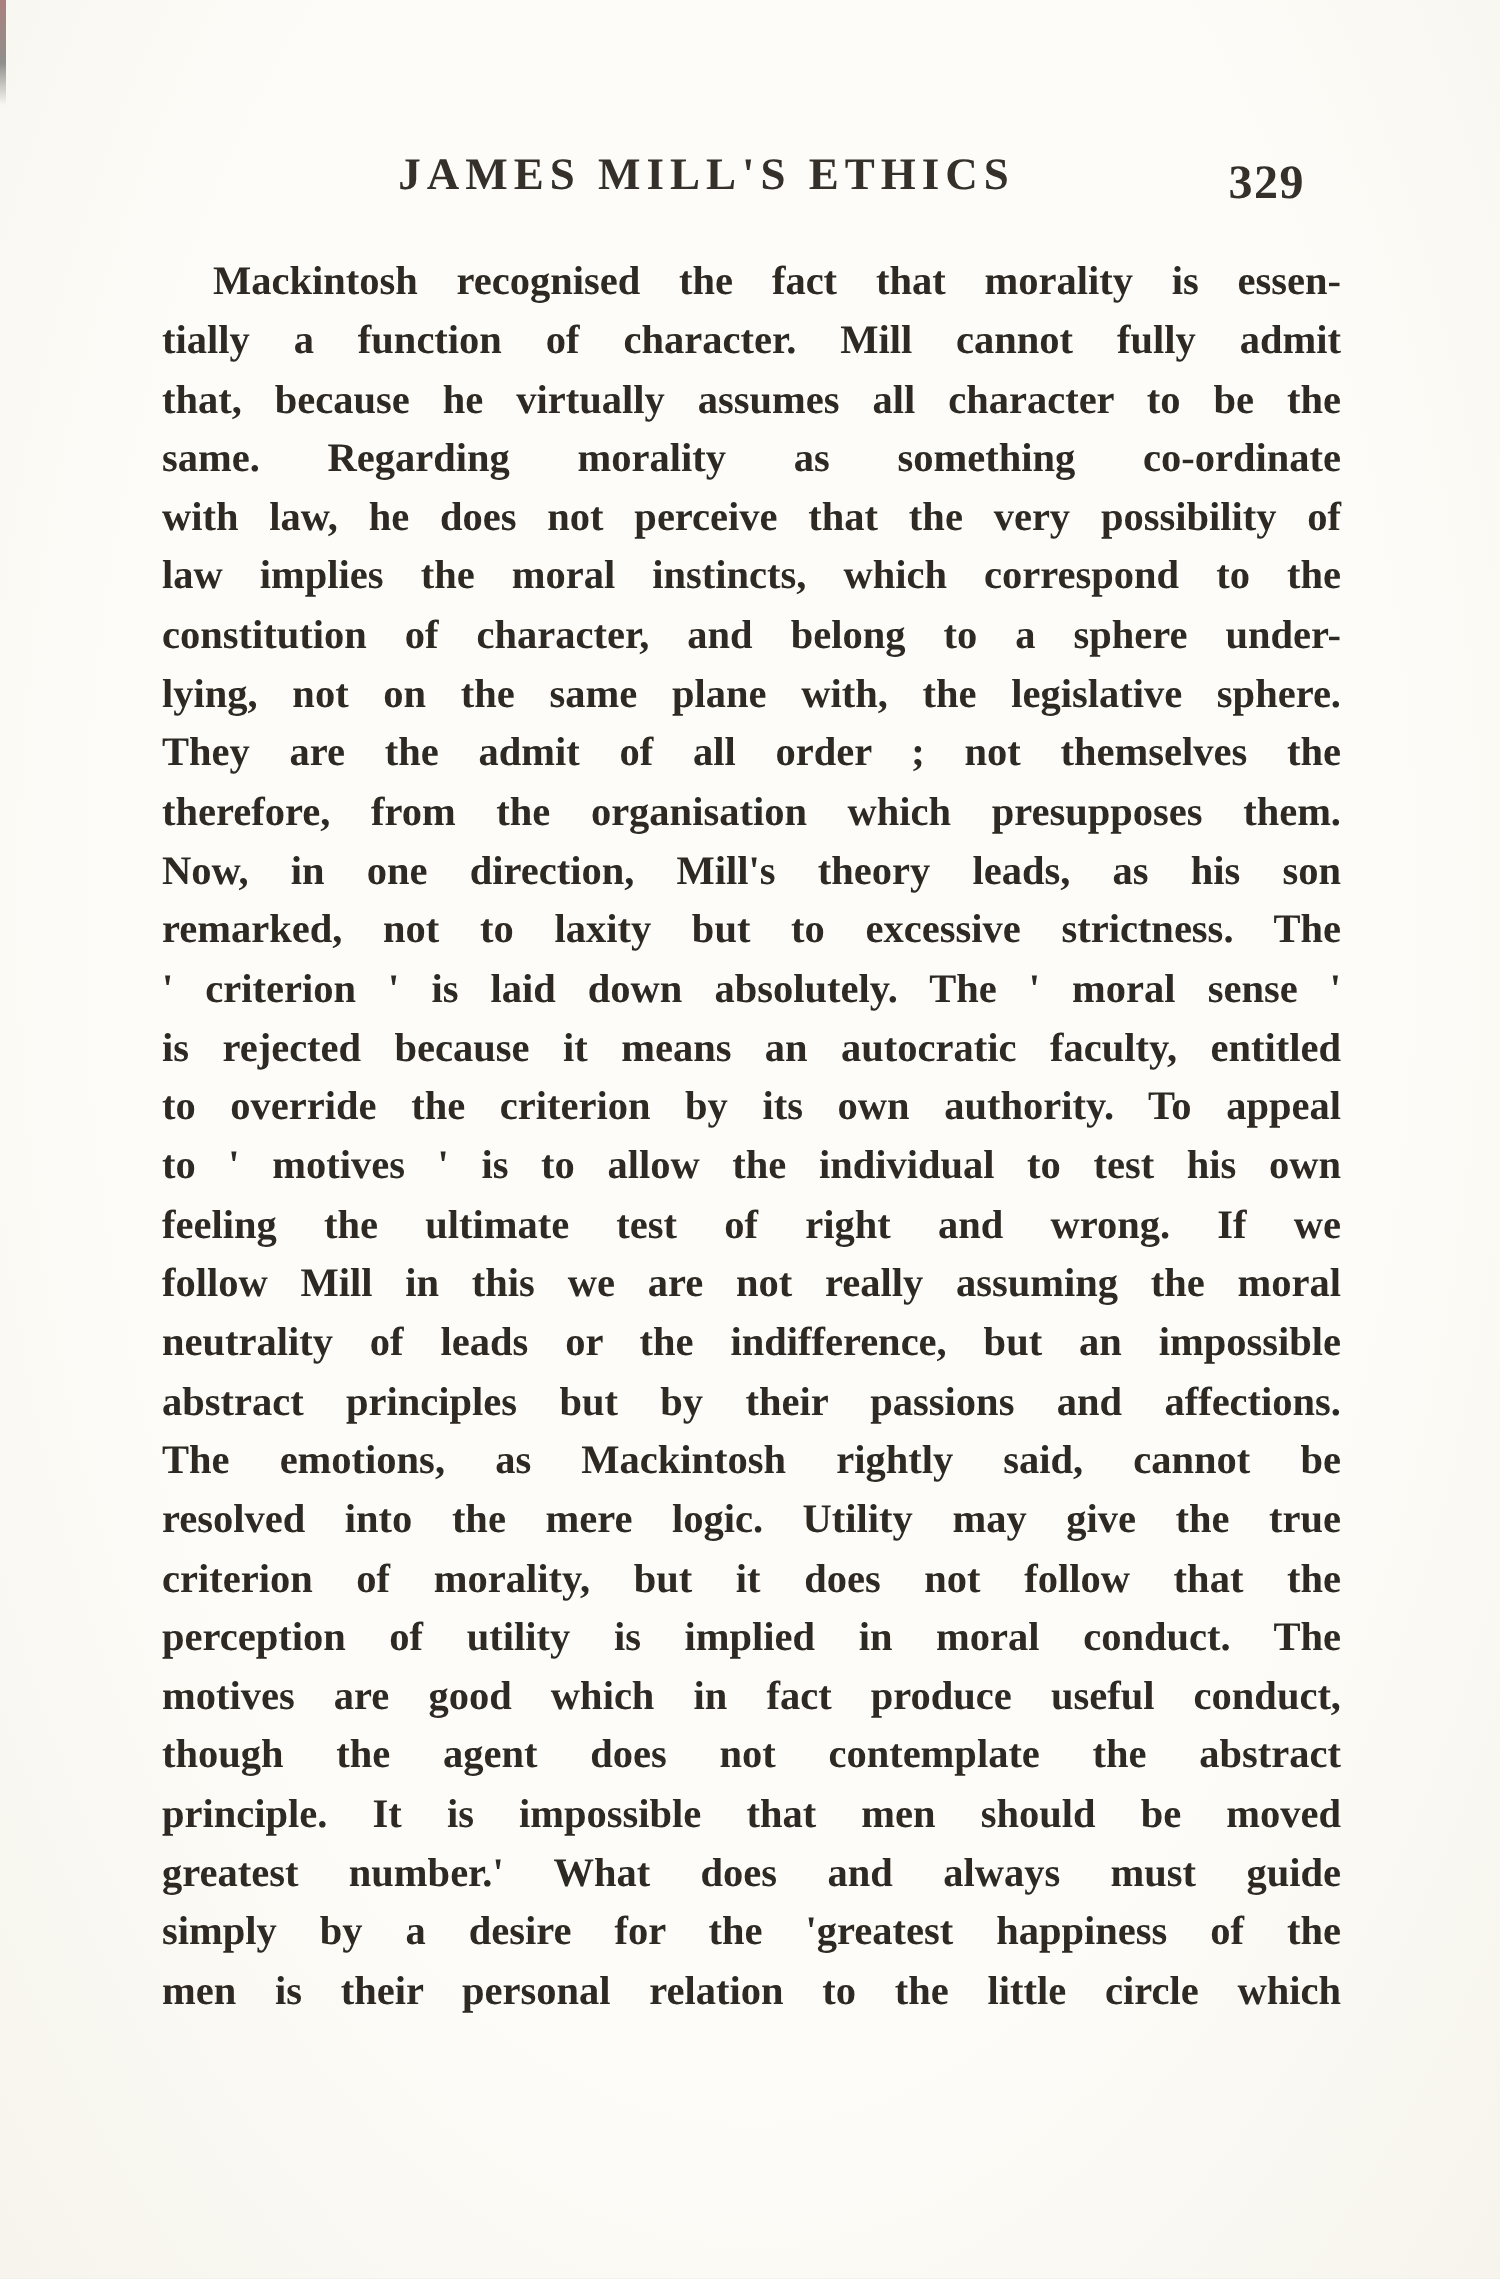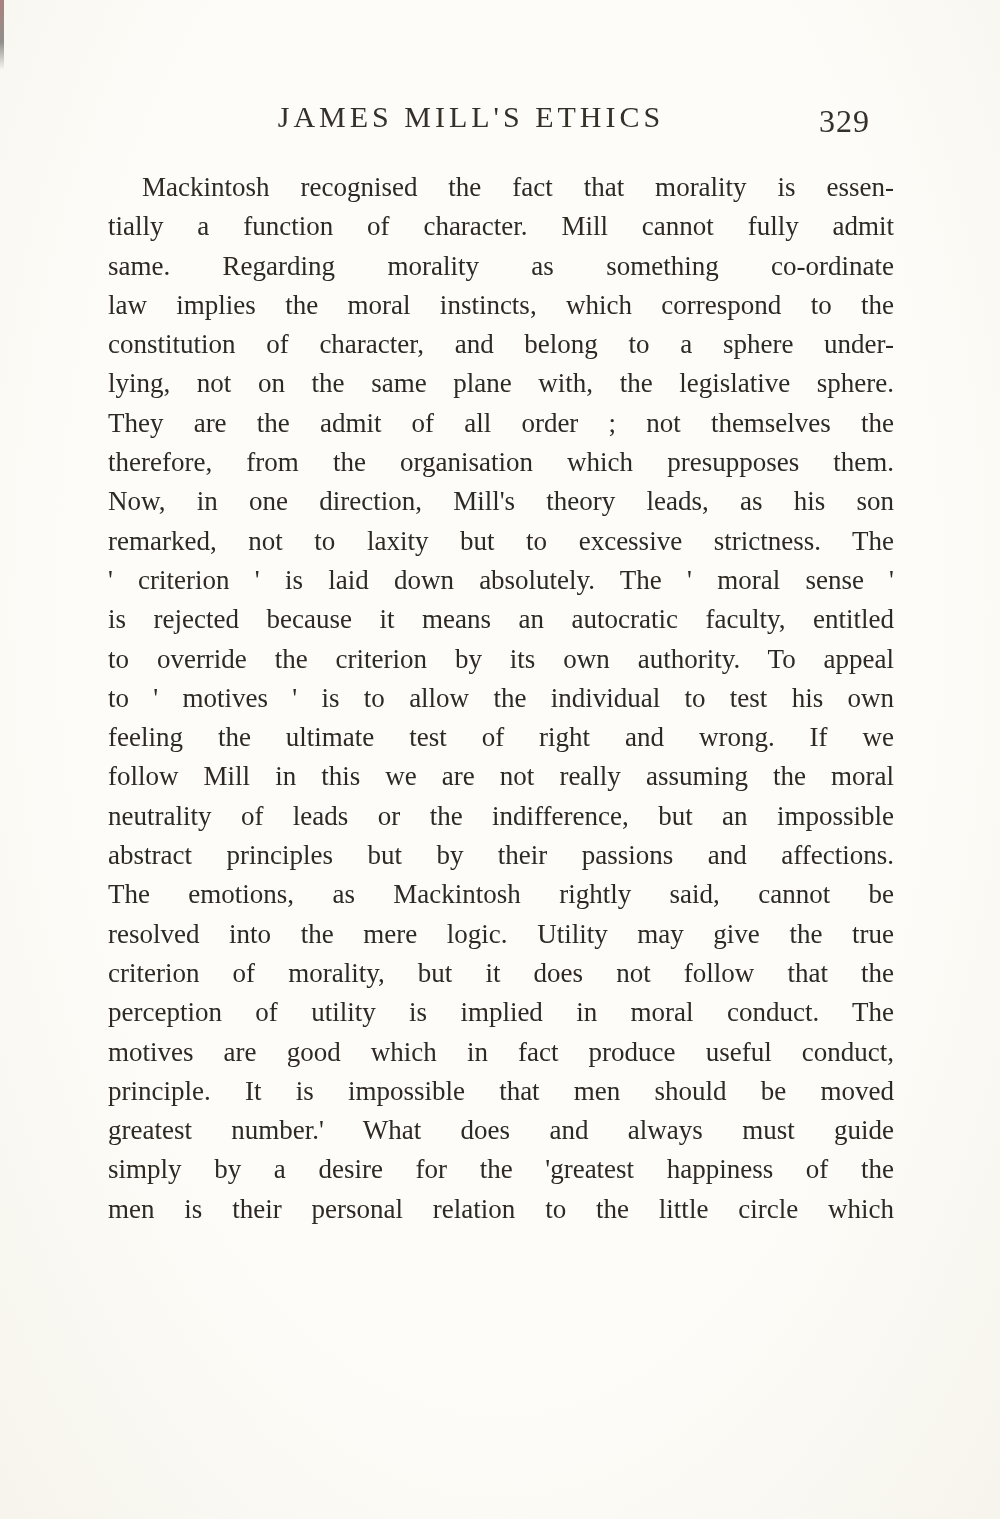--- a/index.html
+++ b/index.html
@@ -25,20 +25,21 @@
     width: 4px;
     height: 70px;
     background: linear-gradient(#6b2020, #3a3a3a 60%, transparent);
     opacity: 0.55;
   }
   .text-block {
     position: absolute;
     left: 108px;
     top: 100px;
     width: 786px;
+    font-weight: bold;
   }
   .running-head {
     position: relative;
     height: 44px;
     margin-bottom: 24px;
   }
   .running-head .title {
     position: absolute;
     left: 0;
     right: 60px;
@@ -77,40 +78,43 @@
 
   <div class="text-block">
     <div class="running-head">
       <div class="title">JAMES MILL'S ETHICS</div>
       <div class="folio">329</div>
     </div>
 
     <div class="body-text">
       <div class="text-line indent">Mackintosh recognised the fact that morality is essen-</div>
       <div class="text-line">tially a function of character.  Mill cannot fully admit</div>
+      <div class="text-line">that, because he virtually assumes all character to be the</div>
       <div class="text-line">same.   Regarding morality as something co-ordinate</div>
+      <div class="text-line">with law, he does not perceive that the very possibility of</div>
       <div class="text-line">law implies the moral instincts, which correspond to the</div>
       <div class="text-line">constitution of character, and belong to a sphere under-</div>
       <div class="text-line">lying, not on the same plane with, the legislative sphere.</div>
       <div class="text-line">They are the admit of all order ;  not themselves the</div>
       <div class="text-line">therefore, from the organisation which presupposes them.</div>
       <div class="text-line">Now, in one direction, Mill's theory leads, as his son</div>
       <div class="text-line">remarked, not to laxity but to excessive strictness.   The</div>
       <div class="text-line">' criterion ' is laid down absolutely.   The ' moral sense '</div>
       <div class="text-line">is rejected because it means an autocratic faculty, entitled</div>
       <div class="text-line">to override the criterion by its own authority.   To appeal</div>
       <div class="text-line">to ' motives ' is to allow the individual to test his own</div>
       <div class="text-line">feeling the ultimate test of right and wrong.   If we</div>
       <div class="text-line">follow Mill in this we are not really assuming the moral</div>
       <div class="text-line">neutrality of leads or the indifference, but an impossible</div>
       <div class="text-line">abstract principles but by their passions and affections.</div>
       <div class="text-line">The emotions, as Mackintosh rightly said, cannot be</div>
       <div class="text-line">resolved into the mere logic.  Utility may give the true</div>
       <div class="text-line">criterion of morality, but it does not follow that the</div>
       <div class="text-line">perception of utility is implied in moral conduct.  The</div>
       <div class="text-line">motives are good which in fact produce useful conduct,</div>
+      <div class="text-line">though the agent does not contemplate the abstract</div>
       <div class="text-line">principle.   It is impossible that men should be moved</div>
       <div class="text-line">greatest number.'   What does and always must guide</div>
       <div class="text-line">simply by a desire for the 'greatest happiness of the</div>
       <div class="text-line">men is their personal relation to the little circle which</div>
     </div>
   </div>
 </div>
 
 </body></html>

